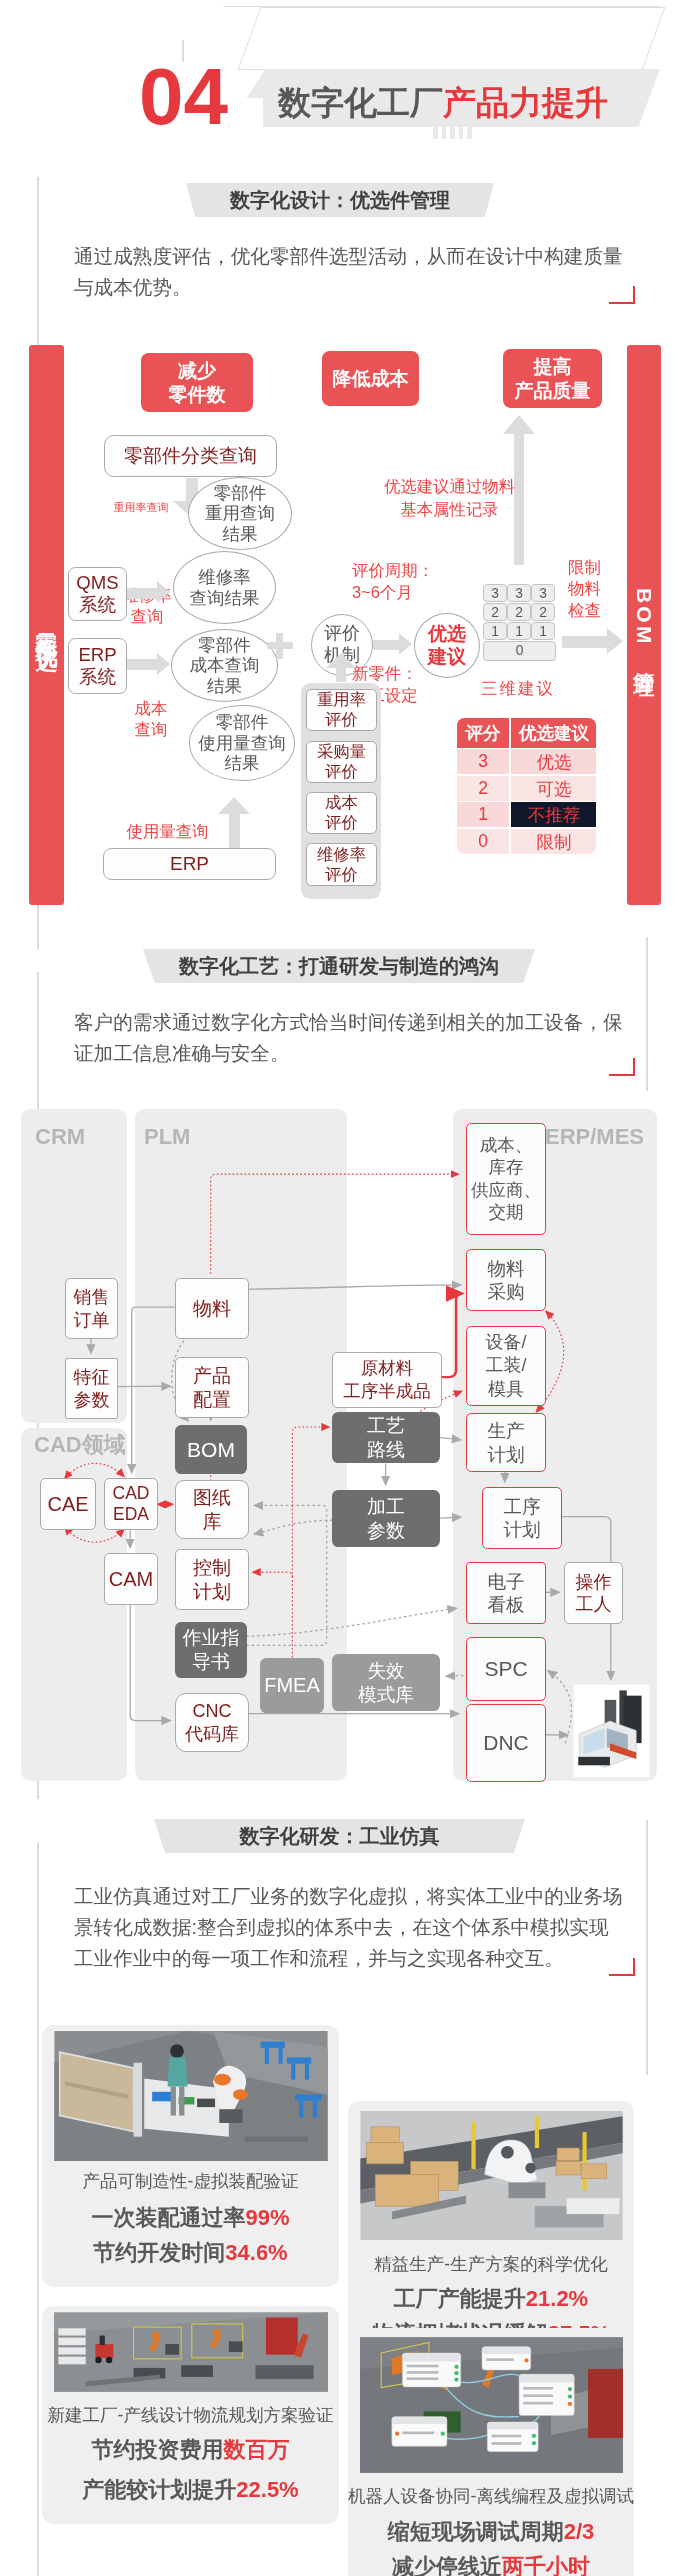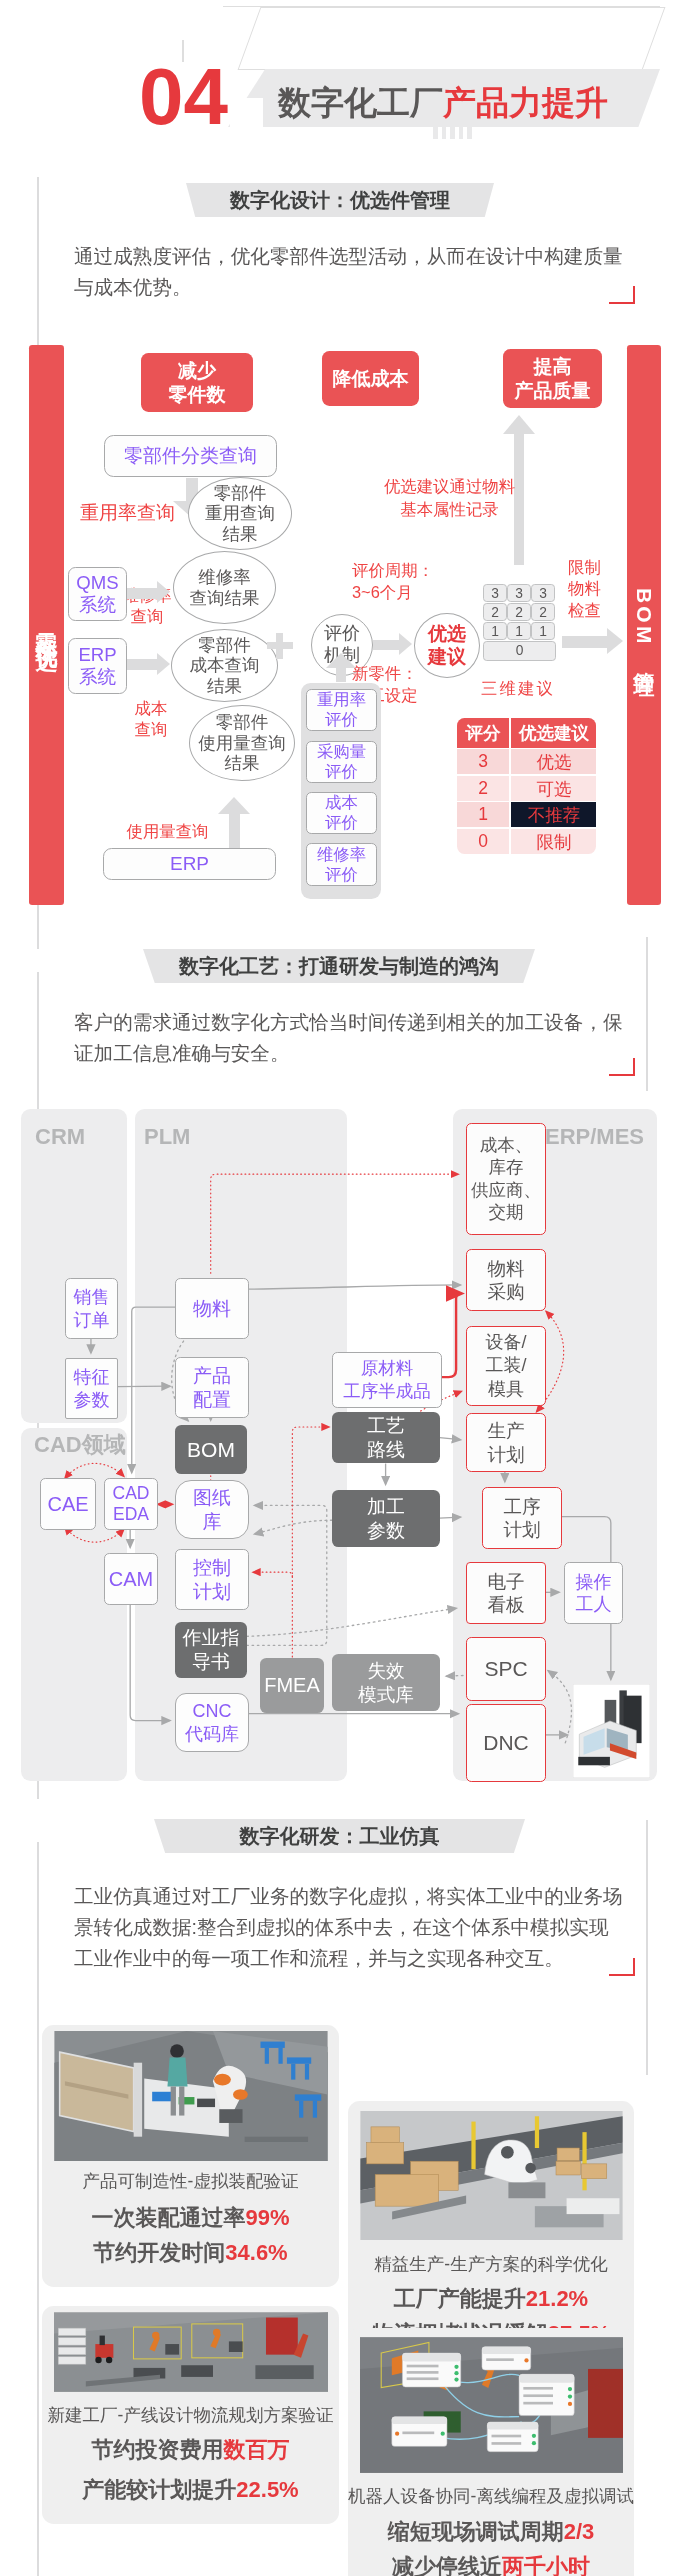--- a/index.html
+++ b/index.html
@@ -1,21 +1,21 @@
 <!DOCTYPE html>
 <html style="font-size:8.5px"><head>
 <meta charset="utf-8">
 <style>
   html,body{margin:0;padding:0;background:#fff}
   #page{position:relative;width:679px;height:2576px;overflow:hidden;background:#fff;
         font-family:"Liberation Sans",sans-serif;color:#595757}
   .abs{position:absolute}
   .pre{white-space:pre-line}
   .flexc{display:flex;align-items:center;justify-content:center;text-align:center}
-  .wbox{background:#fdfdfd;border:1.1px solid #a8a9aa;border-radius:6.4px;color:#8b5cf6}
+  .wbox{background:#fdfdfd;border:1.1px solid #a8a9aa;border-radius:6.4px;color:#7f1d1d}
   .dbox{background:#6d6e6f;border-radius:6.4px;color:#fff}
   .gbox{background:#9a9b9c;border-radius:6.4px;color:#fff}
   .rbbox{background:#fcfcfc;border:1.1px solid #e6393d;border-radius:6.4px;color:#595757}
   .redbox{background:#ea5355;border-radius:7.4px;color:#fff;font-weight:bold}
   .ell{background:#fff;border:1.1px solid #a8a9aa;border-radius:50%;color:#595757}
   .lab{color:#ef4444}
   .shaft{position:absolute;background:#dcdcdd}
   .tri{position:absolute;width:0;height:0;border:solid transparent}
   .vtext{writing-mode:vertical-rl;text-orientation:mixed;letter-spacing:4.2px}
   .trap{position:absolute;background:#e4e4e5;clip-path:polygon(0 0,100% 0,97% 100%,3% 100%);
@@ -69,21 +69,21 @@
     <div class="abs redbox flexc vtext" style="left:627px;top:0;width:34px;height:560px;font-size:21px;border-radius:3.2px;letter-spacing:3.2px">BOM 管理</div>
 
     <div class="abs redbox flexc pre" style="left:141px;top:8px;width:112px;height:59px;font-size:19px;line-height:1.25">减少
 零件数</div>
     <div class="abs redbox flexc pre" style="left:322px;top:6.4px;width:97px;height:55px;font-size:19px">降低成本</div>
     <div class="abs redbox flexc pre" style="left:503px;top:4.2px;width:99px;height:59px;font-size:19px;line-height:1.25">提高
 产品质量</div>
 
     <div class="abs wbox flexc" style="left:104px;top:90px;width:171px;height:40px;font-size:19px;border-radius:9.5px">零部件分类查询</div>
 
-    <div class="abs lab" style="left:80px;top:155px;width:106px;font-size:19px;text-align:left">重用率查询</div>
+    <div class="abs lab" style="left:88px;top:155px;width:106px;font-size:11px;text-align:center">重用率查询</div>
     <div class="shaft" style="left:186px;top:133px;width:11.7px;height:24.4px"></div>
     <div class="tri" style="left:173px;top:156px;border-left-width:19px;border-right-width:19px;border-top:17px solid #dcdcdd"></div>
 
     <div class="abs ell flexc pre" style="left:188px;top:132px;width:102px;height:71px;font-size:17.5px;line-height:1.18">零部件
 重用查询
 结果</div>
     <div class="abs ell flexc pre" style="left:173px;top:206px;width:101px;height:71px;font-size:17.5px;line-height:1.18">维修率
 查询结果</div>
     <div class="abs ell flexc pre" style="left:171px;top:284px;width:105px;height:71px;font-size:17.5px;line-height:1.18">零部件
 成本查询
@@ -232,21 +232,21 @@
 
     <div class="abs wbox flexc pre" style="left:65px;top:169px;width:51px;height:59px;font-size:18px;line-height:1.25;border-radius:5.3px">销售
 订单</div>
     <div class="abs wbox flexc pre" style="left:65px;top:249px;width:51px;height:59px;font-size:18px;line-height:1.25;border-radius:2px">特征
 参数</div>
 
     <div class="abs wbox flexc" style="left:175px;top:169px;width:72px;height:59px;font-size:19px;border-radius:5.3px">物料</div>
     <div class="abs wbox flexc pre" style="left:175px;top:248px;width:72px;height:59px;font-size:19px;line-height:1.25;border-radius:5.3px">产品
 配置</div>
     <div class="abs dbox flexc" style="left:175px;top:316px;width:72px;height:49px;font-size:21px">BOM</div>
-    <div class="abs wbox flexc pre" style="left:175px;top:371px;width:72px;height:57px;font-size:19px;line-height:1.25;border-radius:16px">图纸
+    <div class="abs wbox flexc pre" style="left:175px;top:371px;width:72px;height:57px;font-size:19px;line-height:1.25;border-radius:9px">图纸
 库</div>
     <div class="abs wbox flexc pre" style="left:175px;top:440px;width:72px;height:59px;font-size:19px;line-height:1.25;border-radius:5.3px">控制
 计划</div>
     <div class="abs dbox flexc pre" style="left:175px;top:513px;width:72px;height:56px;font-size:19px;line-height:1.25">作业指
 导书</div>
     <div class="abs wbox flexc pre" style="left:175px;top:584px;width:72px;height:57px;font-size:18px;line-height:1.25;border-radius:11px">CNC
 代码库</div>
 
     <div class="abs wbox flexc" style="left:40px;top:369px;width:54px;height:50px;font-size:20px;border-radius:5.3px">CAE</div>
     <div class="abs wbox flexc pre" style="left:104px;top:369px;width:52px;height:50px;font-size:17.5px;line-height:1.2;border-radius:5.3px">CAD

